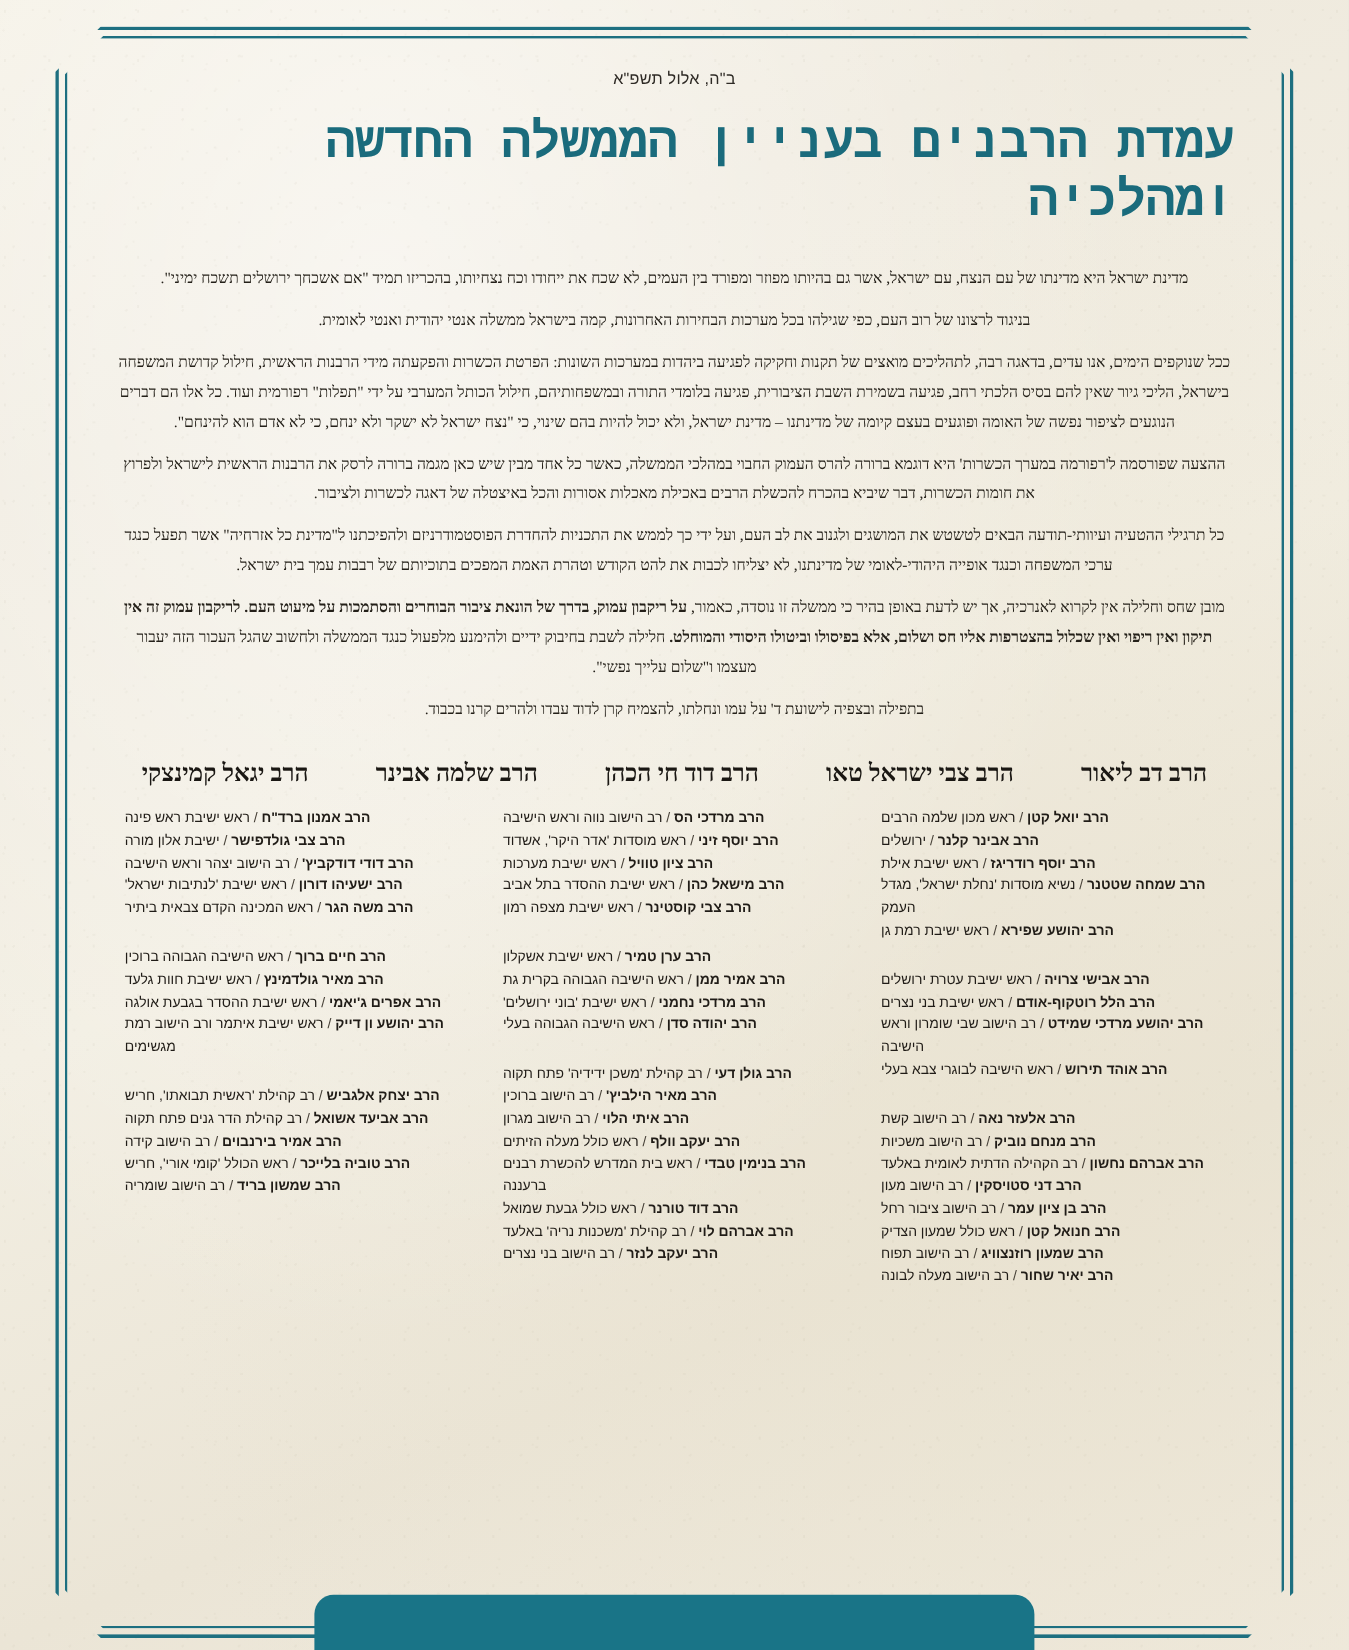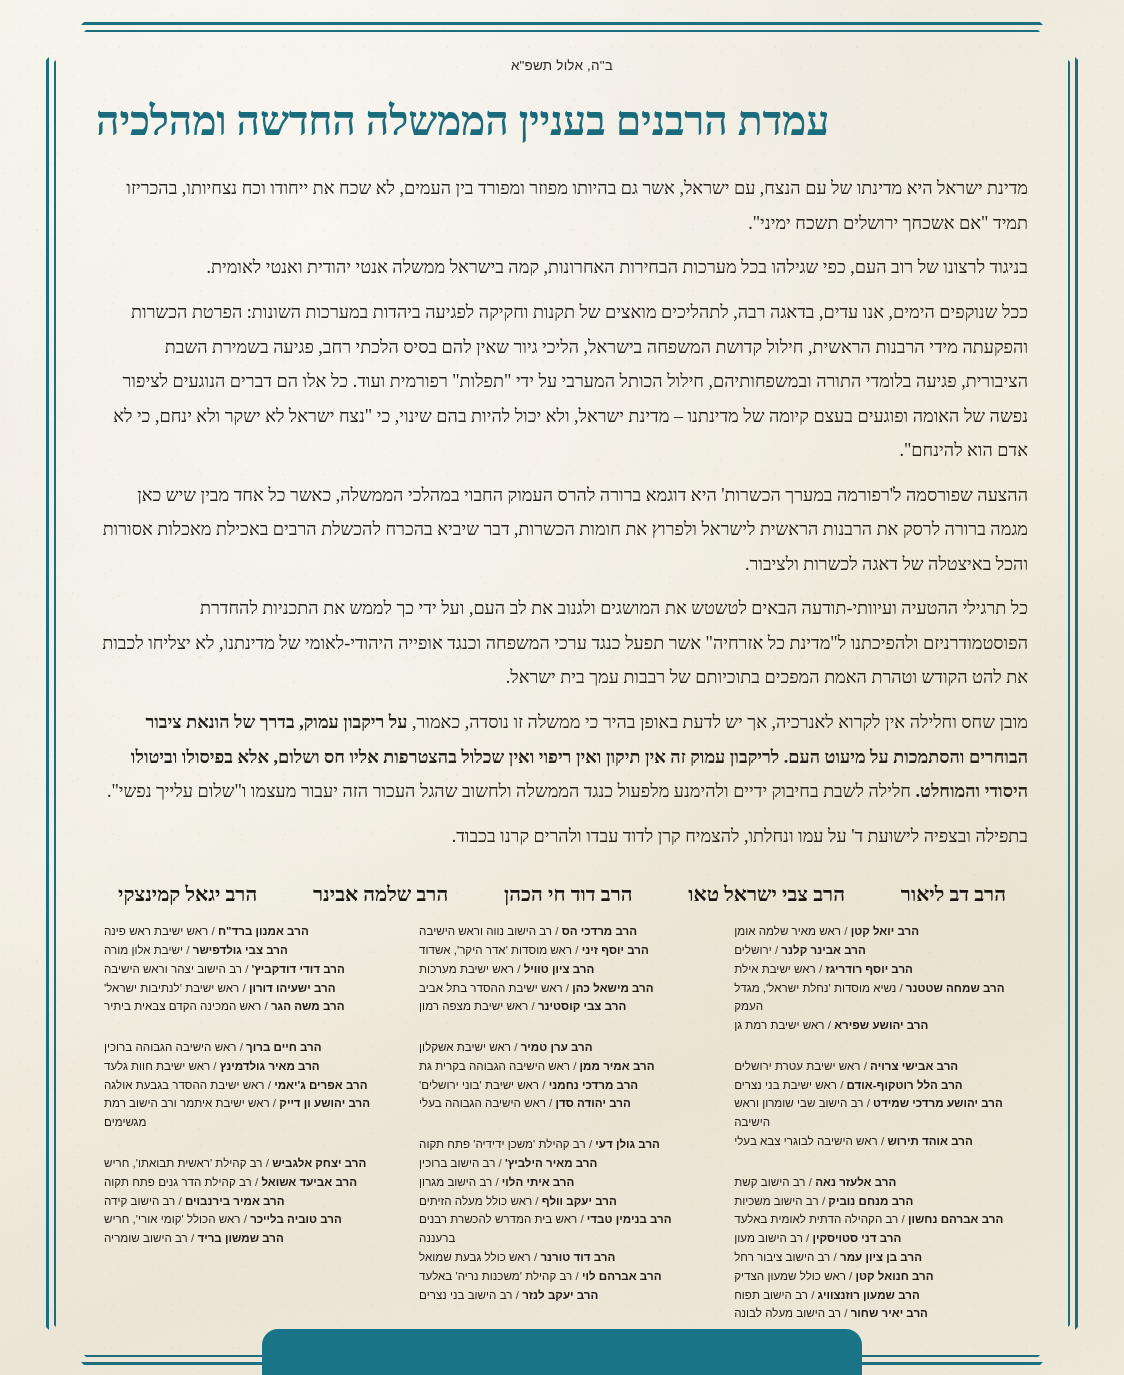--- a/index.html
+++ b/index.html
@@ -85,33 +85,33 @@
   #kicker {
     text-align: center;
     font-size: 13.5px;
     color: #2e2a25;
     letter-spacing: .2px;
     margin: 0 0 24px 0;
     font-family: "Liberation Sans", sans-serif;
   }
 
   #doc-title {
-    text-align: left;
+    text-align: right;
     font-size: 41px;
     line-height: 1.18;
     font-weight: 700;
     color: #1a6b7c;
     margin: 0 0 26px 0;
     letter-spacing: -0.2px;
-    font-family: Liberation Serif, serif;
+    font-family: Liberation Mono, monospace;
   }
 
   .para {
-    text-align: right;
-    font-size: 18px;
+    text-align: center;
+    font-size: 13px;
     line-height: 1.92;
     color: #242019;
     margin: 0 0 10px 0;
     font-family: "Liberation Serif", serif;
   }
 
   
   #signatories {
     display: flex;
     flex-direction: row;
@@ -189,21 +189,21 @@
         <div class="sig">הרב דב ליאור</div>
         <div class="sig">הרב צבי ישראל טאו</div>
         <div class="sig">הרב דוד חי הכהן</div>
         <div class="sig">הרב שלמה אבינר</div>
         <div class="sig">הרב יגאל קמינצקי</div>
       </div>
 
     <div id="columns">
         <div class="col">
           <div class="group">
-            <div class="rabbi"><span class="nm">הרב יואל קטן</span><span class="sep"> / </span><span class="role">ראש מאיר שלמה אומן</span></div>
+            <div class="rabbi"><span class="nm">הרב יואל קטן</span><span class="sep"> / </span><span class="role">ראש מכון שלמה הרבים</span></div>
             <div class="rabbi"><span class="nm">הרב אבינר קלנר</span><span class="sep"> / </span><span class="role">ירושלים</span></div>
             <div class="rabbi"><span class="nm">הרב יוסף רודריגז</span><span class="sep"> / </span><span class="role">ראש ישיבת אילת</span></div>
             <div class="rabbi"><span class="nm">הרב שמחה שטטנר</span><span class="sep"> / </span><span class="role">נשיא מוסדות 'נחלת ישראל', מגדל העמק</span></div>
             <div class="rabbi"><span class="nm">הרב יהושע שפירא</span><span class="sep"> / </span><span class="role">ראש ישיבת רמת גן</span></div>
           </div>
           <div class="group">
             <div class="rabbi"><span class="nm">הרב אבישי צרויה</span><span class="sep"> / </span><span class="role">ראש ישיבת עטרת ירושלים</span></div>
             <div class="rabbi"><span class="nm">הרב הלל רוטקוף-אודם</span><span class="sep"> / </span><span class="role">ראש ישיבת בני נצרים</span></div>
             <div class="rabbi"><span class="nm">הרב יהושע מרדכי שמידט</span><span class="sep"> / </span><span class="role">רב הישוב שבי שומרון וראש הישיבה</span></div>
             <div class="rabbi"><span class="nm">הרב אוהד תירוש</span><span class="sep"> / </span><span class="role">ראש הישיבה לבוגרי צבא בעלי</span></div>

